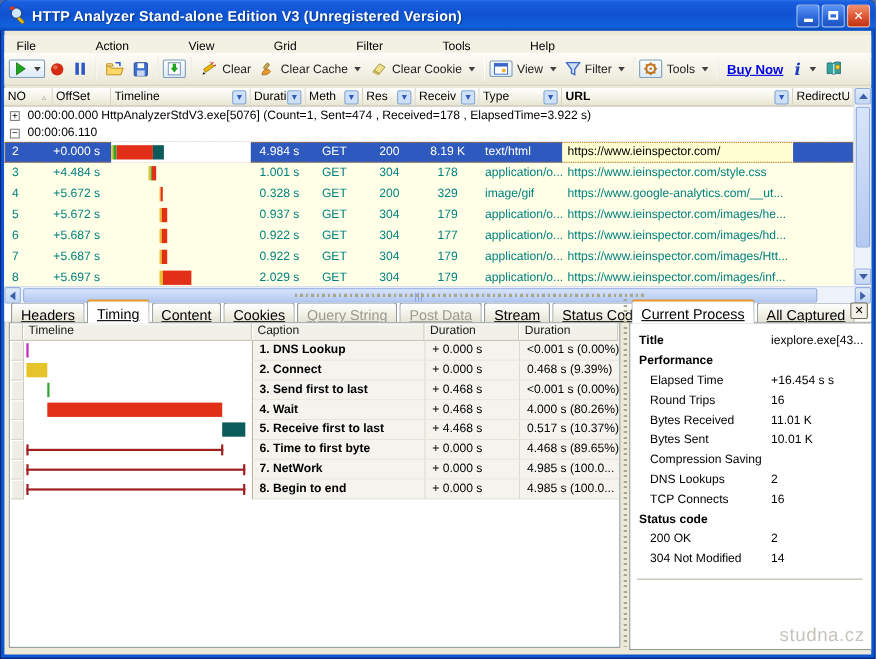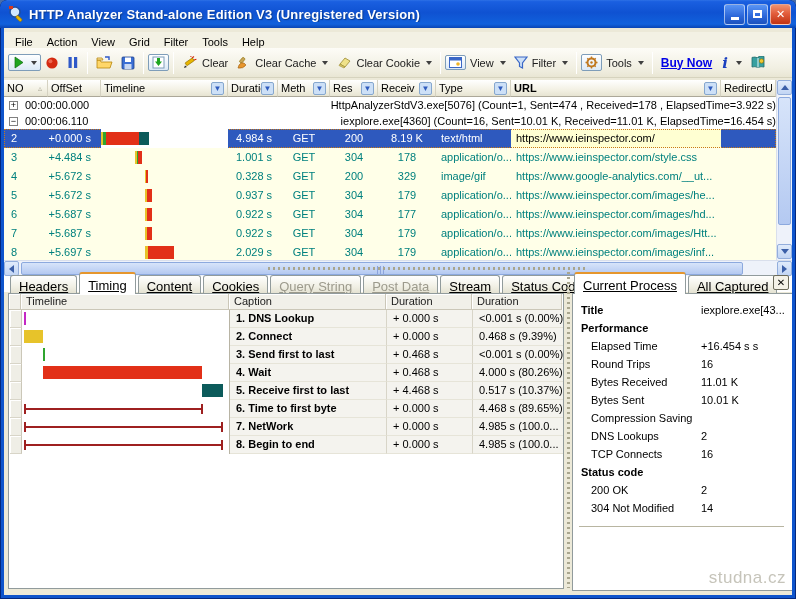--- a/index.html
+++ b/index.html
@@ -13,21 +13,21 @@
   .title-text{color:#fff;font-weight:bold;font-size:13px;letter-spacing:.2px;text-shadow:1px 1px 1px #0a3a8c;flex:1;white-space:nowrap;overflow:hidden;}
   .winbtns{display:flex;gap:2px;}
   .wbtn{width:21px;height:21px;border-radius:3px;border:1px solid rgba(255,255,255,.55);display:inline-flex;align-items:center;justify-content:center;color:#fff;font-size:11px;font-weight:bold;}
   .btn-min,.btn-max{background:linear-gradient(180deg,#5a95f5,#2b66d9 60%,#1d52bd);}
   .btn-close{background:linear-gradient(180deg,#f0926f,#e25d3c 45%,#c03313);}
   .glyph-min{display:block;width:8px;height:3px;background:#fff;margin-top:9px;}
   .glyph-max{display:block;width:9px;height:8px;border:2px solid #fff;border-top-width:3px;}
   
   .content{position:absolute;left:4px;top:28px;width:788px;height:567px;background:#ECE9D8;}
   
-  .menubar{position:absolute;left:0;top:4px;width:788px;height:20px;background:#F3F1E4;display:flex;align-items:center;padding-left:4px;border-bottom:1px solid #fff;}
+  .menubar{position:absolute;left:0;top:4px;width:788px;height:20px;background:#F3F1E4;display:flex;align-items:center;padding-left:4px;border-bottom:1px solid #fff;gap:40px;}
   .menu-item{font-size:11px;color:#000;padding:2px 7px;}
   
   .toolbar{position:absolute;left:0;top:20px;width:788px;height:30px;background:linear-gradient(180deg,#FDFCF7,#F1EFE2 70%,#E9E6D4);display:flex;align-items:center;padding:0 4px;border-bottom:1px solid #D6D3BE;}
   .tbtn{display:inline-flex;align-items:center;gap:4px;padding:2px 4px;font-size:11px;color:#202020;white-space:nowrap;}
   .tbtn svg{display:block;}
   .boxed{border:1px solid #7E9DB9;background:linear-gradient(180deg,#FEFFFF,#DCE9F7);border-radius:2px;padding:1px 3px;}
   .tsep{width:1px;height:22px;background:#C9C6AE;border-right:1px solid #fff;margin:0 4px;}
   .caret{width:0;height:0;border-left:3px solid transparent;border-right:3px solid transparent;border-top:4px solid #404040;display:inline-block;margin-left:2px;}
   .buynow{color:#0000E6;font-weight:bold;text-decoration:underline;font-size:12px;padding:0 4px;cursor:pointer;}
   .info-i{font-family:"DejaVu Serif",serif;font-style:italic;font-weight:bold;color:#1A3FBF;font-size:15px;padding:0 2px;}
@@ -35,21 +35,21 @@
   .grid{position:absolute;left:0;top:52px;width:788px;height:212px;background:#fff;}
   .g-header{position:absolute;left:0;top:0;width:772px;height:17px;display:flex;}
   .g-hcell{height:17px;background:linear-gradient(180deg,#FFFFFF,#F3F1E4 60%,#E7E4D2);border-right:1px solid #D5D2C2;border-bottom:1px solid #ACA899;font-size:11px;color:#000;display:flex;align-items:center;padding:0 3px;position:relative;overflow:hidden;}
   .g-hcell .lab{flex:1;white-space:nowrap;overflow:hidden;}
   .sortmark{color:#AFAC9C;font-size:8px;margin-right:2px;}
   .hfilter{width:13px;height:13px;background:#CDE0F7;border:1px solid #86A7CE;border-radius:2px;color:#2F5BBD;font-size:8px;line-height:11px;text-align:center;flex:none;}
   .g-body{position:absolute;left:0;top:17px;width:772px;height:163px;overflow:hidden;background:#fff;}
   .g-group{height:16px;display:flex;align-items:center;background:#fff;color:#000;font-size:11px;white-space:nowrap;}
   .expander{width:9px;height:9px;border:1px solid #808080;background:#fff;color:#000;font-size:9px;line-height:7px;text-align:center;margin-left:5px;flex:none;}
   .g-time{margin-left:7px;width:67px;flex:none;}
-  .g-sum{flex:1;overflow:hidden;text-align:right;}
+  .g-sum{flex:1;overflow:hidden;}
   .g-row{height:19px;display:flex;background:#FFFFE8;color:#00807E;font-size:11px;}
   .g-cell{height:19px;line-height:19px;white-space:nowrap;overflow:hidden;flex:none;}
   .c-no{padding-left:7px;}
   .c-offset{text-align:right;padding-right:10px;}
   .c-tl{position:relative;background:#FFFFE8;}
   .c-dur{padding-left:8px;}
   .c-center{text-align:center;}
   .c-left{padding-left:5px;}
   .g-row.selected{background:#2E59BE;color:#fff;outline:1px dotted #C87818;outline-offset:-1px;}
   .g-row.selected .c-tl{background:#fff;}
@@ -299,21 +299,20 @@
         </div>
       <div class="g-body">
           <div class="g-group">
             <span class="expander">+</span>
             <span class="g-time">00:00:00.000</span>
             <span class="g-sum">HttpAnalyzerStdV3.exe[5076]  (Count=1, Sent=474 , Received=178 , ElapsedTime=3.922 s)</span>
           </div>
           <div class="g-group">
             <span class="expander">−</span>
             <span class="g-time">00:00:06.110</span>
-            <span class="g-sum">iexplore.exe[4360]  (Count=16, Sent=10.01 K, Received=11.01 K, ElapsedTime=16.454 s)</span>
           </div>
           <div class="g-row selected">
             <div class="g-cell c-no" style="width: 44px;">2</div>
             <div class="g-cell c-offset" style="width: 53px;">+0.000 s</div>
             <div class="g-cell c-tl" style="width: 127px;">
               <div class="rowbar" style="left: 0px;">
                 <span style="background: rgb(231, 195, 42); width: 2px;"></span>
                 <span style="background: rgb(47, 165, 47); width: 3px;"></span>
                 <span style="background: rgb(226, 48, 24); width: 33px;"></span>
                 <span style="background: rgb(12, 91, 91); width: 10px;"></span>

